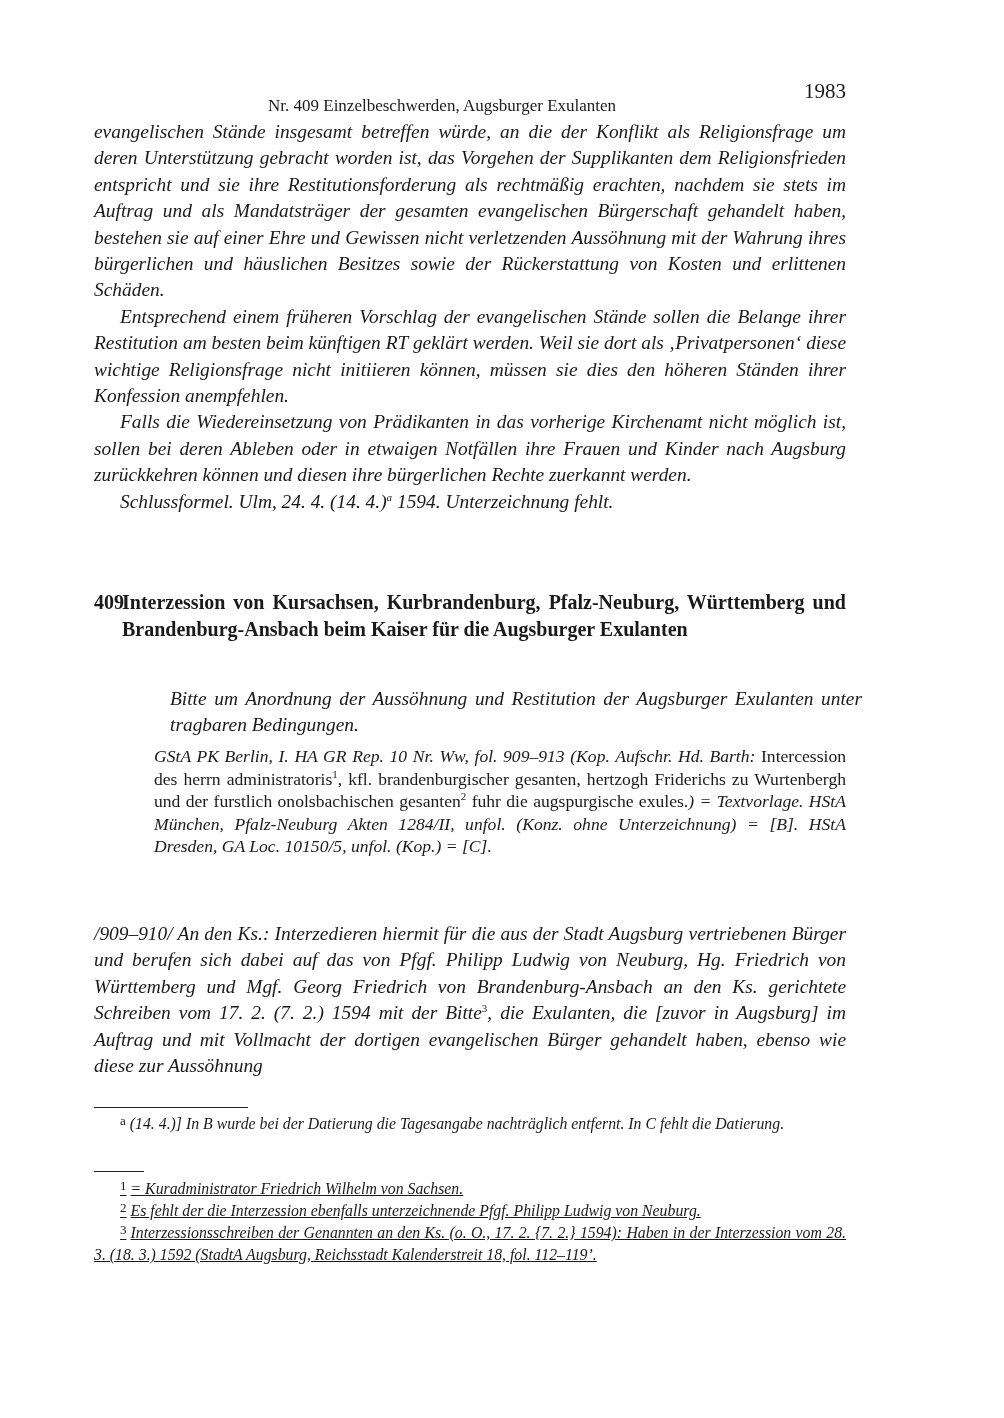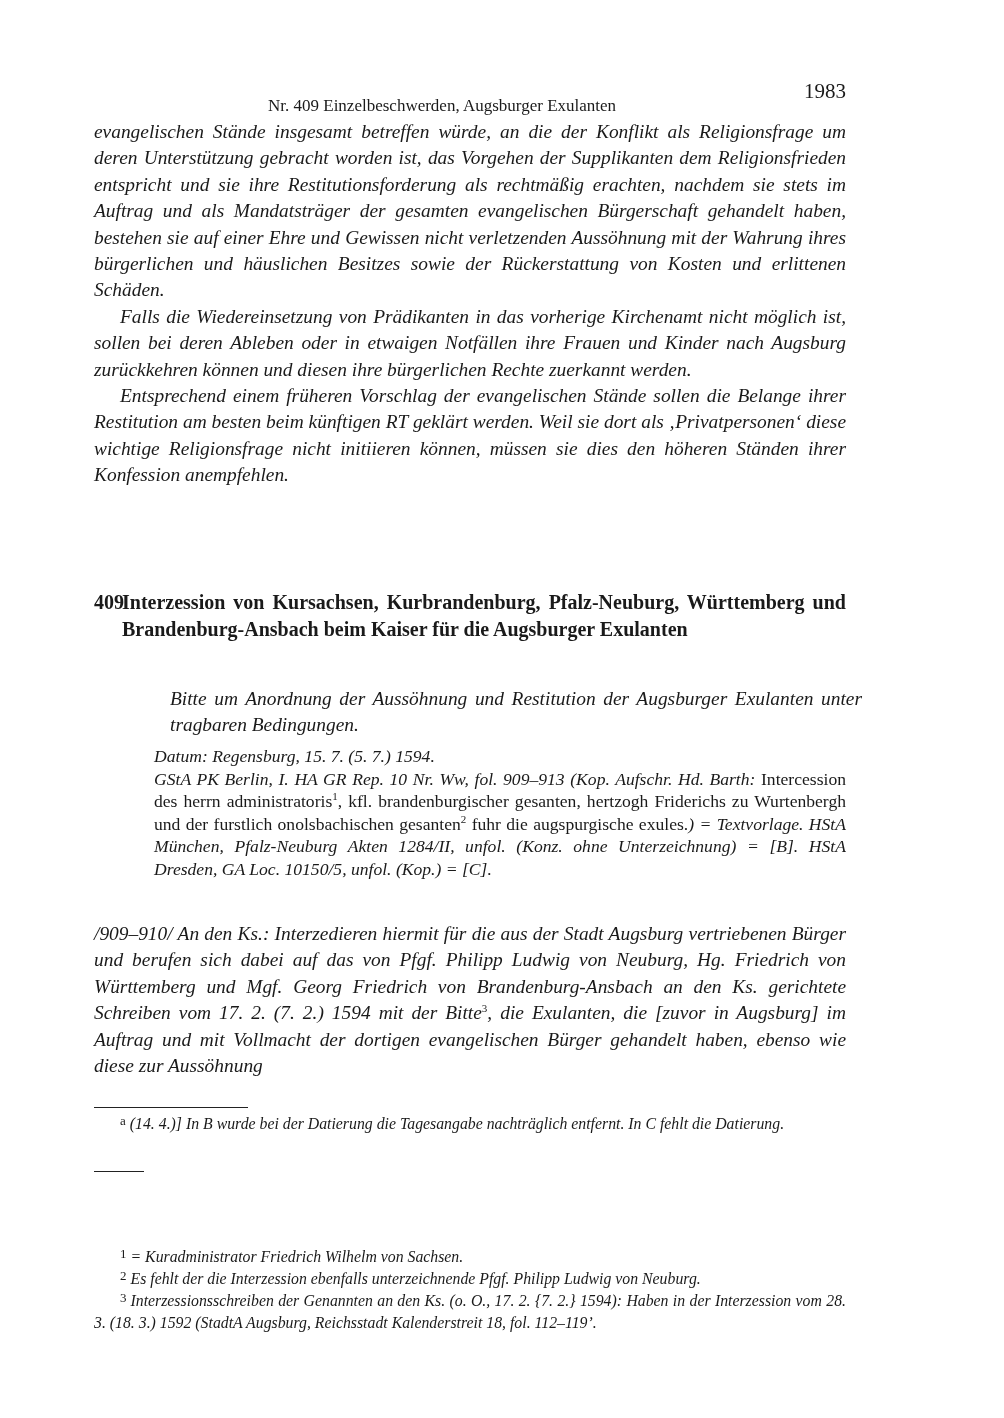--- a/index.html
+++ b/index.html
@@ -48,47 +48,47 @@
 
   .fn-rule { position: absolute; left: 0; height: 1px; background: #222; }
   #fn-a-rule { top: 1107px; width: 154px; }
   #fn-num-rule { top: 1171px; width: 50px; }
 
   .footnotes { position: absolute; left: 0; width: 752px;
     font-size: 15.8px; line-height: 22px; font-style: italic; text-align: justify; }
   .footnotes p { margin: 0; }
   .footnotes .fnmark { font-style: normal; font-size: 13px; vertical-align: 4px; line-height: 0; margin-right: 4px; }
   #fn-letters { top: 1113px; }
-  #fn-numbers { top: 1246px; }
+  #fn-numbers { top: 1178px; text-decoration: underline; }
 </style>
 </head>
 <body>
 
 <div class="page">
 
   <div class="running-head">
     <span class="title">Nr. 409 Einzelbeschwerden, Augsburger Exulanten</span>
     <span class="pageno">1983</span>
   </div>
 
   <div id="top-block">
     <p class="para">evangelischen Stände insgesamt betreffen würde, an die der Konflikt als Religionsfrage um deren Unterstützung gebracht worden ist, das Vorgehen der Supplikanten dem Religionsfrieden entspricht und sie ihre Restitutionsforderung als rechtmäßig erachten, nachdem sie stets im Auftrag und als Mandatsträger der gesamten evangelischen Bürgerschaft gehandelt haben, bestehen sie auf einer Ehre und Gewissen nicht verletzenden Aussöhnung mit der Wahrung ihres bürgerlichen und häuslichen Besitzes sowie der Rückerstattung von Kosten und erlittenen Schäden.</p>
+    <p class="para indent">Entsprechend einem früheren Vorschlag der evangelischen Stände sollen die Belange ihrer Restitution am besten beim künftigen RT geklärt werden. Weil sie dort als ‚Privatpersonen‘ diese wichtige Religionsfrage nicht initiieren können, müssen sie dies den höheren Ständen ihrer Konfession anempfehlen.</p>
     <p class="para indent">Falls die Wiedereinsetzung von Prädikanten in das vorherige Kirchenamt nicht möglich ist, sollen bei deren Ableben oder in etwaigen Notfällen ihre Frauen und Kinder nach Augsburg zurückkehren können und diesen ihre bürgerlichen Rechte zuerkannt werden.</p>
-    <p class="para indent">Entsprechend einem früheren Vorschlag der evangelischen Stände sollen die Belange ihrer Restitution am besten beim künftigen RT geklärt werden. Weil sie dort als ‚Privatpersonen‘ diese wichtige Religionsfrage nicht initiieren können, müssen sie dies den höheren Ständen ihrer Konfession anempfehlen.</p>
+    <p class="para indent"><span>Schlussformel. Ulm, 24. 4. (14. 4.)</span><sup>a</sup><span> 1594. Unterzeichnung fehlt.</span></p>
   </div>
 
   <div id="doc-heading">
     <span class="num">409</span>
     <div class="text">Interzession von Kursachsen, Kurbrandenburg, Pfalz-Neuburg, Württemberg und Brandenburg-Ansbach beim Kaiser für die Augsburger Exulanten</div>
   </div>
 
   <div id="regest">Bitte um Anordnung der Aussöhnung und Restitution der Augsburger Exulanten unter tragbaren Bedingungen.</div>
 
   <div id="meta">
-    <div class="it">Datum: Regensburg, 15. 7. (5. 7.) 1594.</div>
     <div><span class="it">GStA PK Berlin, I. HA GR Rep. 10 Nr. Ww, fol. 909–913 (Kop. Aufschr. Hd. Barth:</span><span class="roman"> Intercession des herrn administratoris</span><sup class="roman">1</sup><span class="roman">, kfl. brandenburgischer gesanten, hertzogh Friderichs zu Wurtenbergh und der furstlich onolsbachischen gesanten</span><sup class="roman">2</sup><span class="roman"> fuhr die augspurgische exules.</span><span class="it">) = Textvorlage. HStA München, Pfalz-Neuburg Akten 1284/II, unfol. (Konz. ohne Unterzeichnung) = [B]. HStA Dresden, GA Loc. 10150/5, unfol. (Kop.) = [C].</span></div>
   </div>
 
   <div id="body-text">
     <p class="para"><span>/909–910/ An den Ks.: Interzedieren hiermit für die aus der Stadt Augsburg vertriebenen Bürger und berufen sich dabei auf das von Pfgf. Philipp Ludwig von Neuburg, Hg. Friedrich von Württemberg und Mgf. Georg Friedrich von Brandenburg-Ansbach an den Ks. gerichtete Schreiben vom 17. 2. (7. 2.) 1594 mit der Bitte</span><sup style="font-style:normal">3</sup><span>, die Exulanten, die [zuvor in Augsburg] im Auftrag und mit Vollmacht der dortigen evangelischen Bürger gehandelt haben, ebenso wie diese zur Aussöhnung</span></p>
   </div>
 
   <div class="fn-rule" id="fn-a-rule"></div>
   <div class="footnotes" id="fn-letters">
     <p class="indent"><span class="fnmark">a</span><span>(14. 4.)] In B wurde bei der Datierung die Tagesangabe nachträglich entfernt. In C fehlt die Datierung.</span></p>

